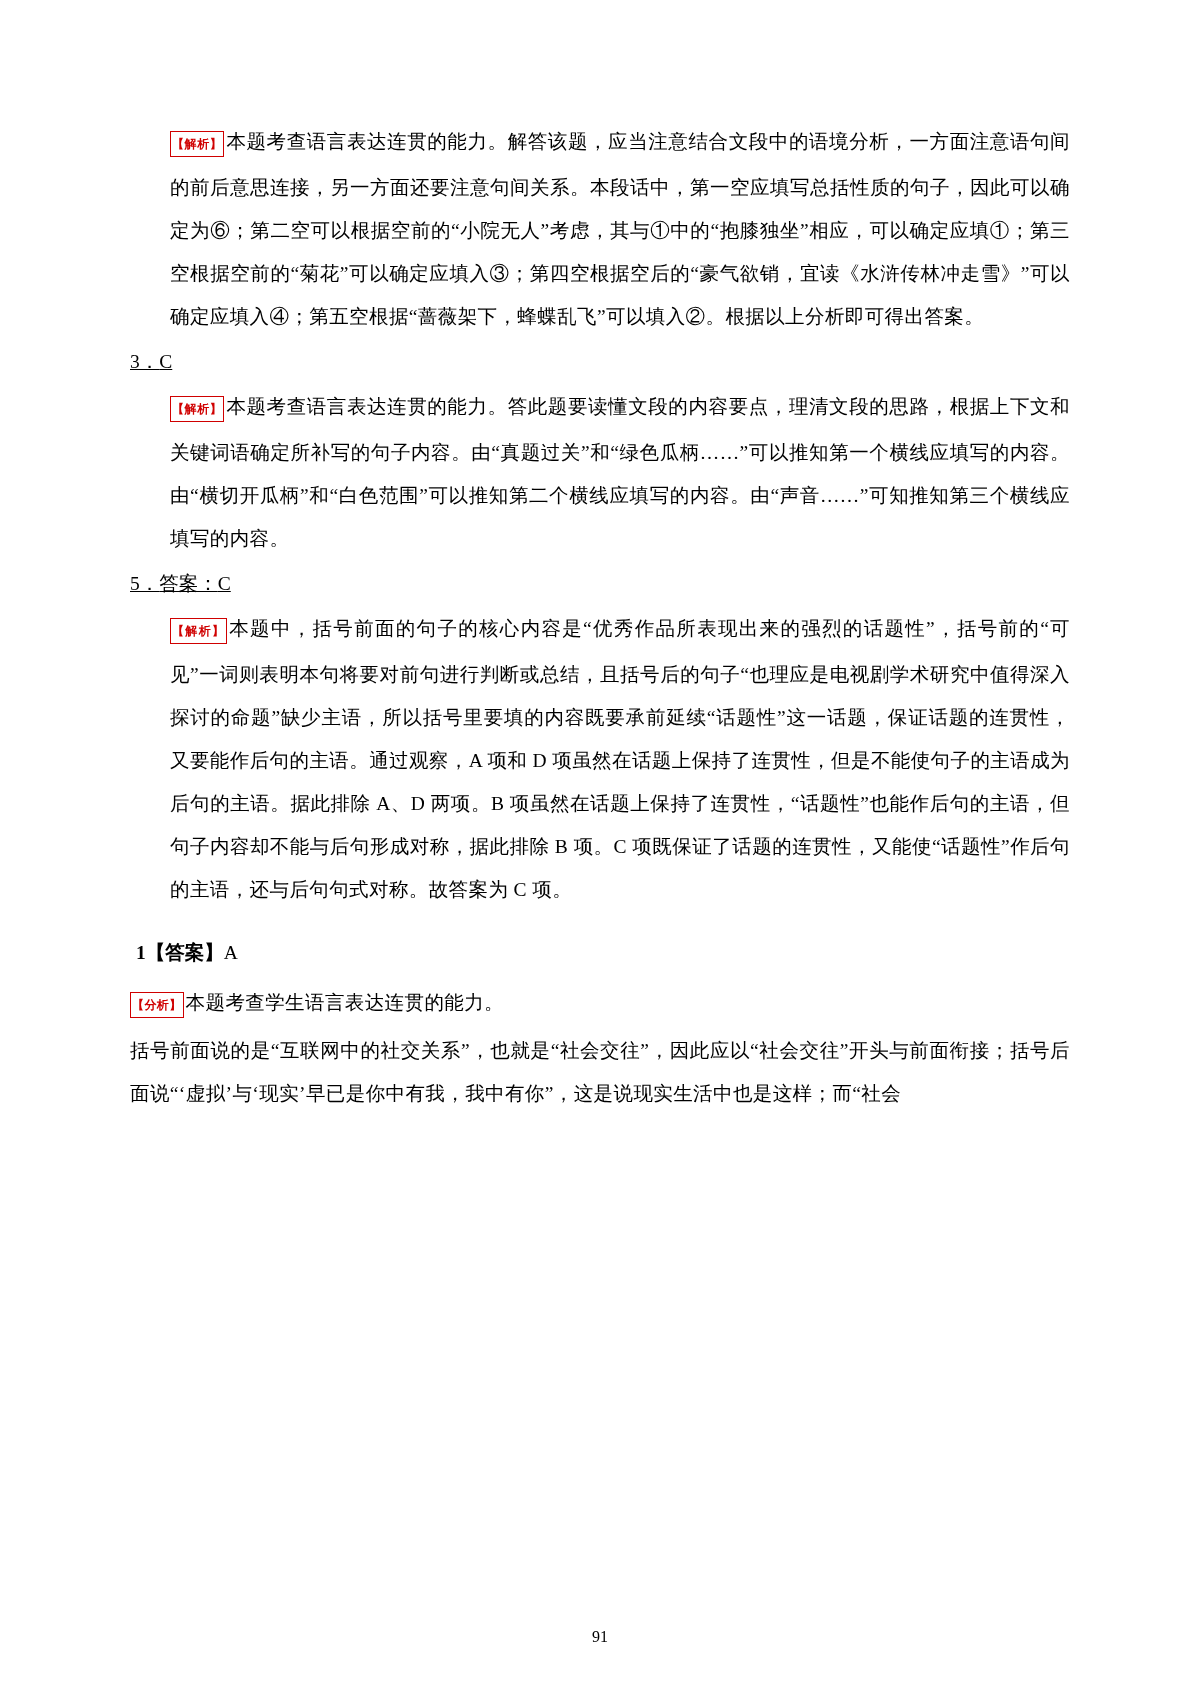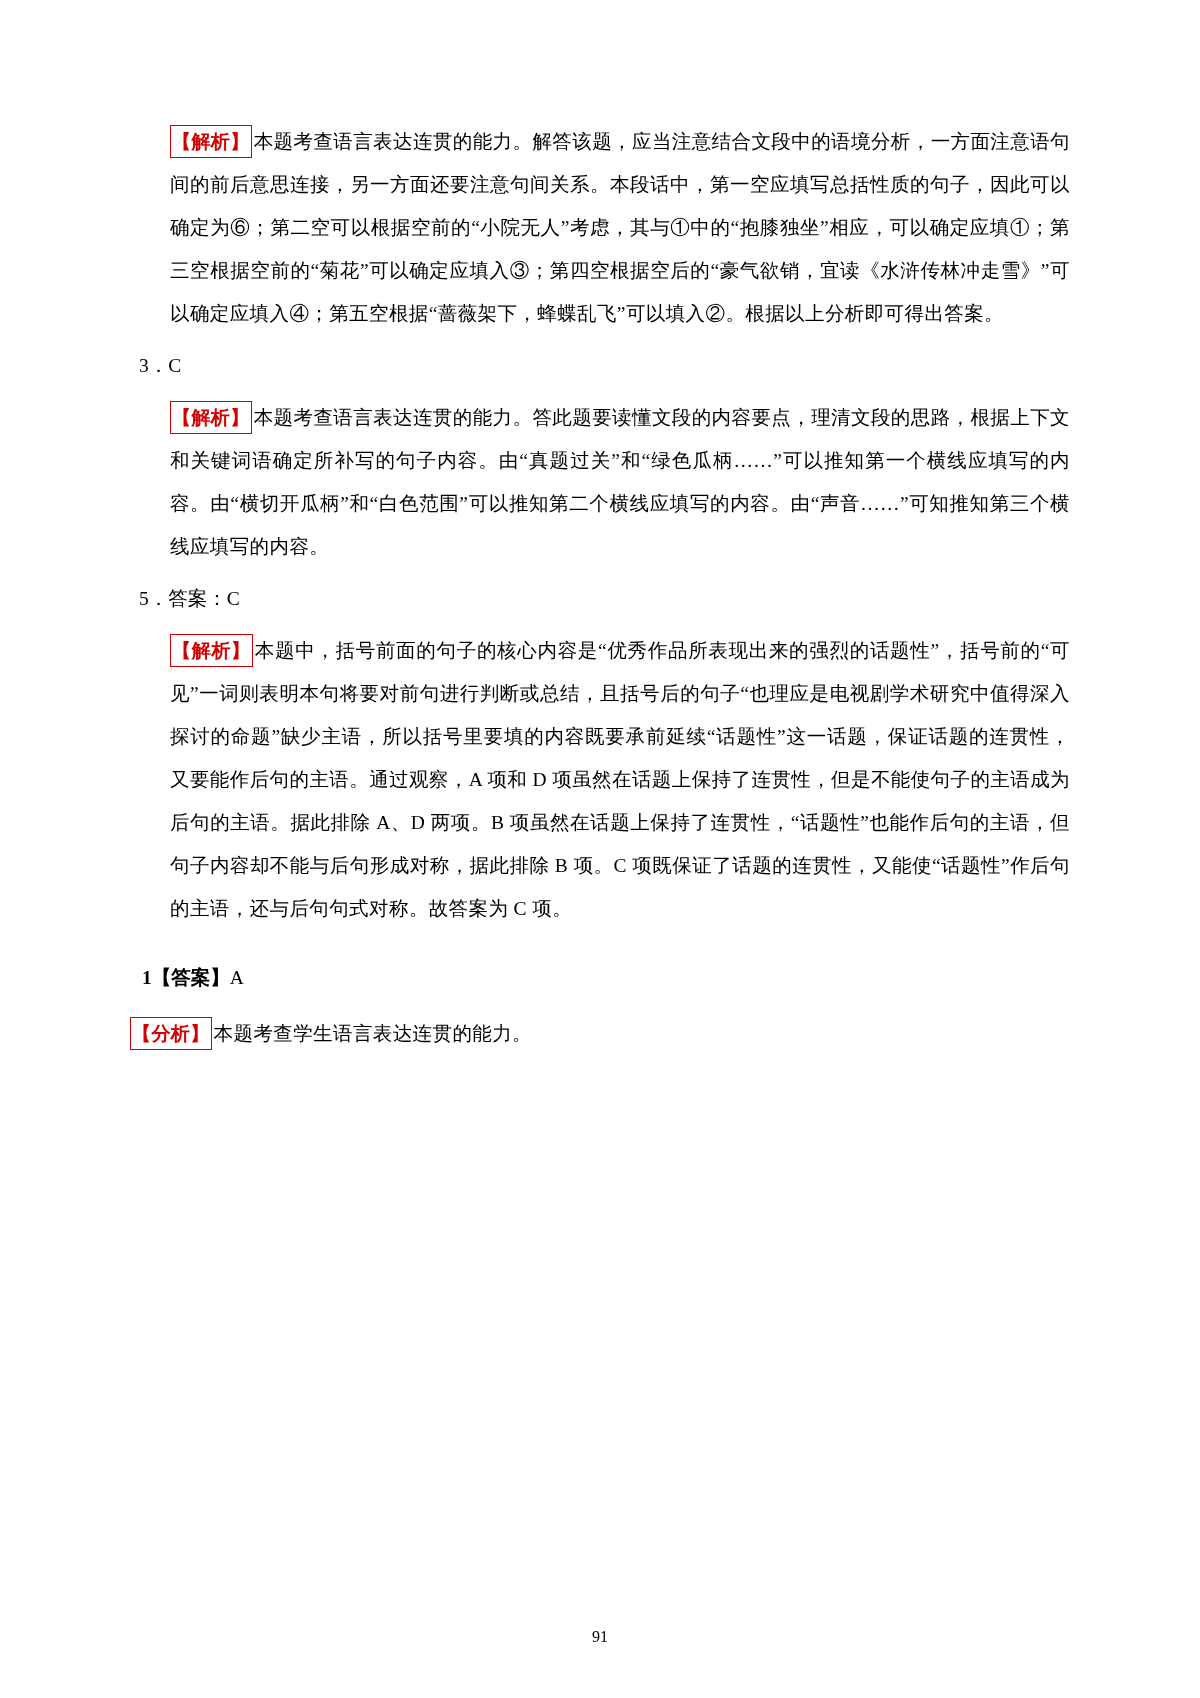--- a/index.html
+++ b/index.html
@@ -34,41 +34,42 @@
   .indent-body {
     padding-left: 40px;
     text-indent: 0;
   }
   .tag {
     color: #d00000;
     font-weight: bold;
     border: 1.4px solid #d00000;
     padding: 5px 1px;
     margin-right: 2px;
-    font-size: 19px;
+    font-size: 12px;
     white-space: nowrap;
   }
   .num-line {
     font-size: 19.5px;
     line-height: 43px;
-    margin: 9px;
+    margin: 0;
+    text-decoration: underline;
   }
   .section-title {
     text-align: center;
     color: #6a2fa0;
     font-size: 29px;
     font-weight: bold;
     letter-spacing: 4px;
     margin: 18px 0 10px 0;
   }
   .answer-line {
     font-size: 19.5px;
     line-height: 44px;
     font-weight: bold;
-    margin: 12px;
+    margin: 6px;
   }
   .answer-line .val {
     font-weight: normal;
   }
   .pagenum {
     position: absolute;
     bottom: 52px;
     left: 0;
     width: 1200px;
     text-align: center;
@@ -108,15 +109,18 @@
 
 
   <div class="block">
     <p class="answer-line"><span>1</span><span>【答案】</span><span class="val">A</span></p>
   </div>
 
   <div class="block">
     <p class="para"><span class="tag">【分析】</span><span>本题考查学生语言表达连贯的能力。</span></p>
   </div>
 
+  <div class="block">
+    <p class="para">括号前面说的是“互联网中的社交关系”，也就是“社会交往”，因此应以“社会交往”开头与前面衔接；括号后面说“‘虚拟’与‘现实’早已是你中有我，我中有你”，这是说现实生活中也是这样；而“社会</p>
+  </div>
 
   <div class="pagenum">91</div>
 </div>
 
 </body></html>

